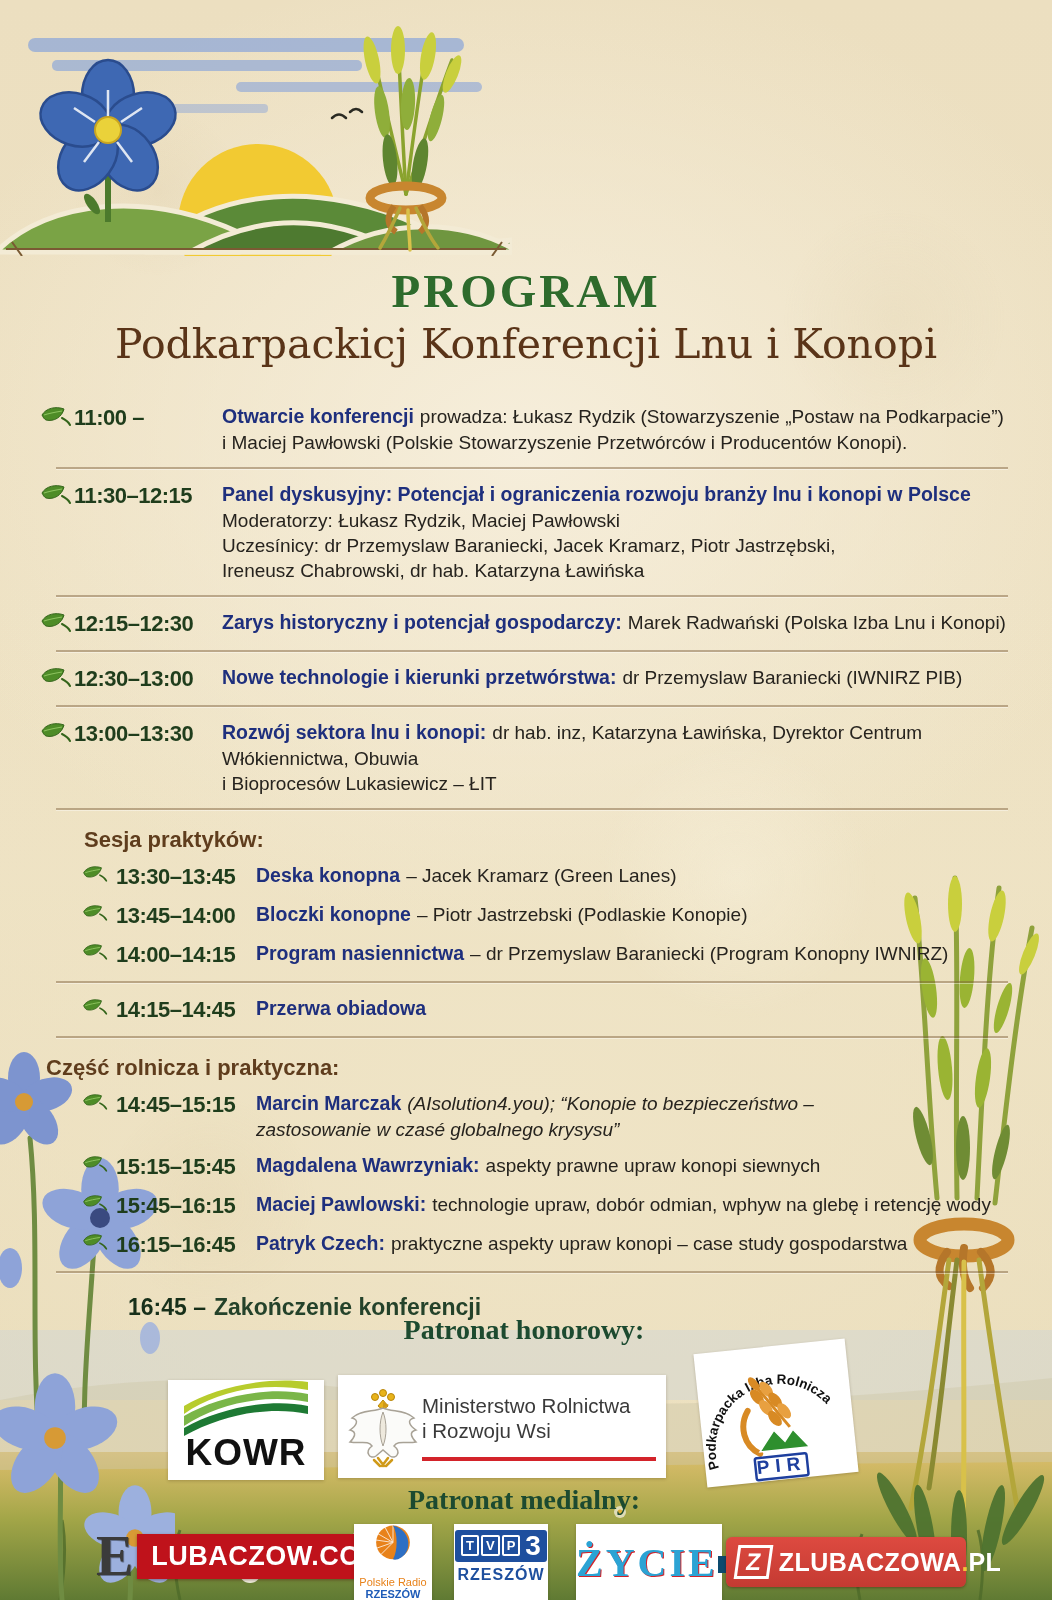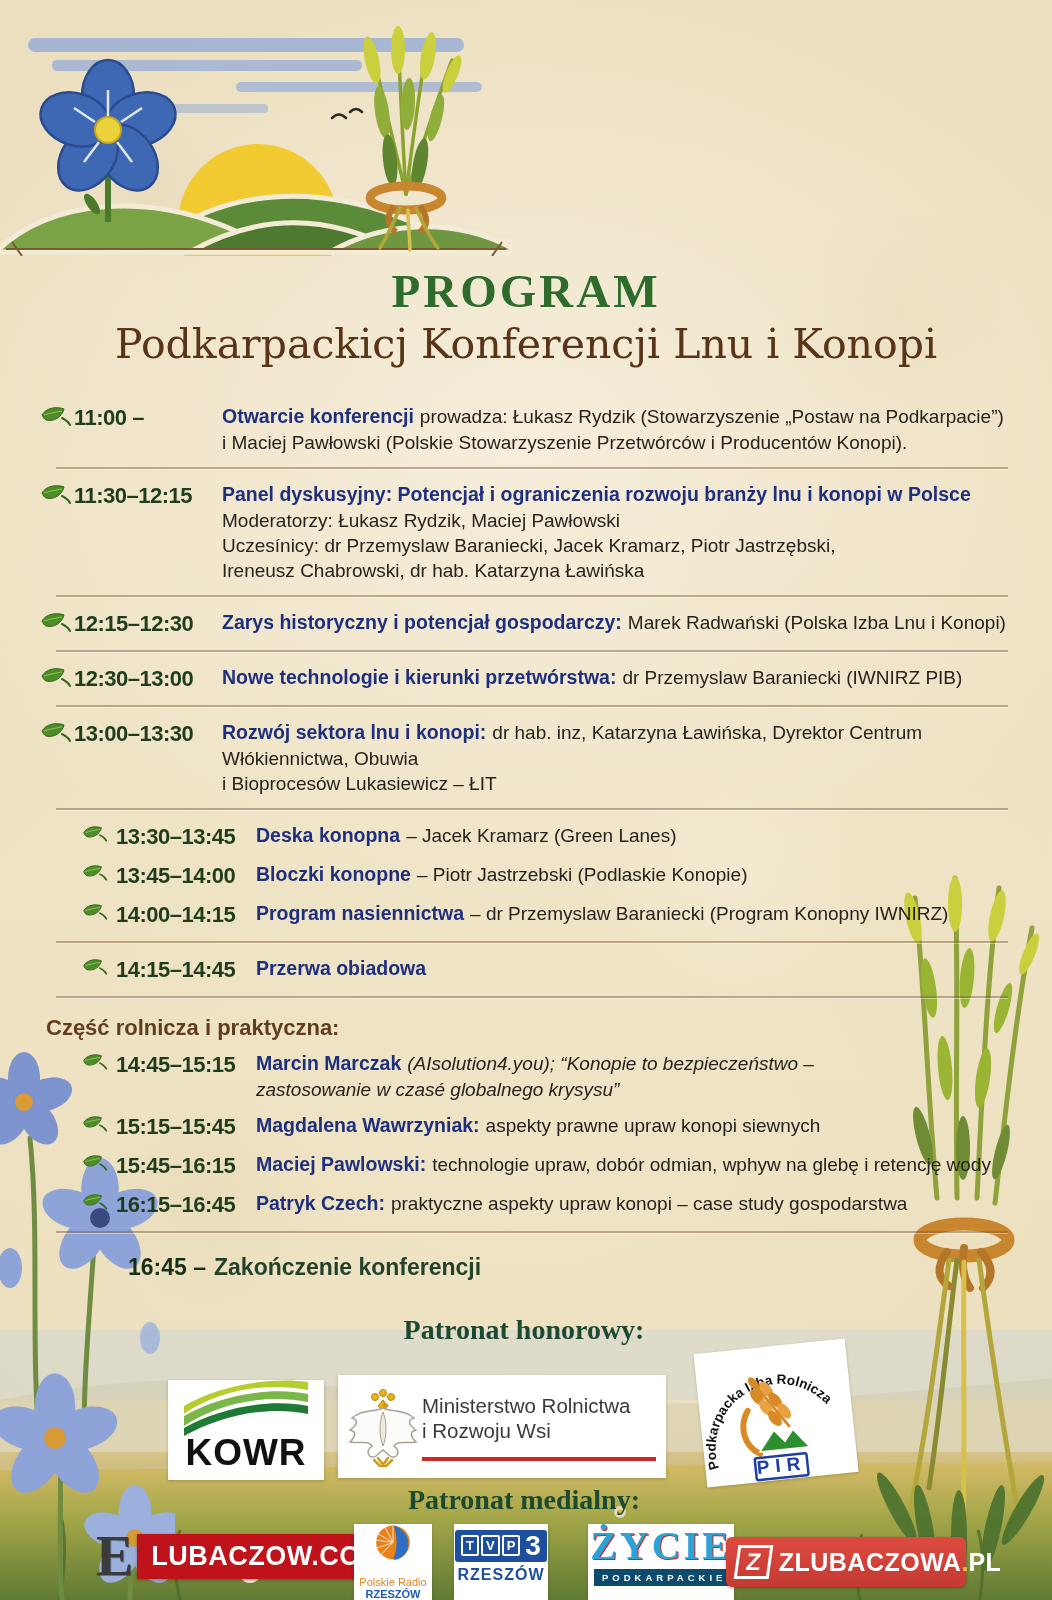--- a/index.html
+++ b/index.html
@@ -66,21 +66,21 @@
     padding:7px 14px;box-shadow:0 1px 3px rgba(60,0,0,.4);}
   .prad{left:354px;top:1524px;width:78px;height:76px;display:flex;flex-direction:column;align-items:center;}
   .prad-l1{font-size:11px;font-weight:normal;color:#e8821a;line-height:1;margin-top:16px;}
   .prad-l2{font-size:11px;font-weight:bold;color:#1e5bb8;line-height:1.1;}
   .tvp{left:454px;top:1524px;width:94px;height:76px;display:flex;flex-direction:column;align-items:center;padding-top:6px;box-sizing:border-box;}
   .tvp-box{background:#1e4f9e;border-radius:3px;display:flex;align-items:center;padding:4px 6px;}
   .tvp-cell{border:2px solid #fff;color:#fff;font-weight:bold;font-size:13px;line-height:1;
     padding:2px 3px;margin-right:2px;border-radius:2px;}
   .tvp-3{color:#fff;font-weight:bold;font-size:28px;line-height:.85;margin-left:3px;}
   .tvp-city{color:#1e4f9e;font-weight:bold;font-size:16px;letter-spacing:1px;margin-top:4px;}
-  .zycie{left:588px;top:1524px;width:146px;height:76px;display:flex;flex-direction:column;align-items:center;justify-content:flex-start;padding-top:2px;box-sizing:border-box;}
+  .zycie{left:576px;top:1524px;width:146px;height:76px;display:flex;align-items:center;justify-content:flex-start;padding-top:2px;box-sizing:border-box;}
   .zycie-word{font-family:"Liberation Serif",serif;font-weight:bold;font-size:40px;line-height:1;
     color:#2ba3d4;letter-spacing:3px;text-shadow:1px 1px 0 #d3232a;}
   .zycie-bar{background:#0c4a6e;color:#fff;font-size:9.5px;font-weight:bold;letter-spacing:4px;
     padding:3px 8px;margin-top:3px;width:118px;text-align:center;}
   .zlub{position:absolute;left:726px;top:1537px;width:240px;height:50px;background:linear-gradient(180deg,#dd4a40,#c43a32);
     border-radius:6px;display:flex;align-items:center;padding:0 10px;box-sizing:border-box;box-shadow:0 1px 3px rgba(60,0,0,.4);}
   .zlub-z{border:3px solid #fff;color:#fff;font-weight:bold;font-size:24px;line-height:1;
     padding:2px 7px;transform:skewX(-8deg);margin-right:8px;}
   .zlub-text{color:#fff;font-weight:bold;font-size:25px;letter-spacing:.5px;}
   .zlub-dot{color:#f3c23a;font-weight:bold;font-size:25px;}
@@ -367,20 +367,21 @@
               <use href="#leafdef"></use>
             </svg></span>
         <span class="time">13:00–13:30</span>
         <div class="body">
             <div><span class="t">Rozwój sektora lnu i konopi:</span><span class="r">dr hab. inz, Katarzyna Ławińska, Dyrektor Centrum Włókiennictwa, Obuwia</span></div>
           <div class="r">i Bioprocesów Lukasiewicz – ŁIT</div>
           </div>
       </div>
       <div class="divider"></div>
 
+      <div class="sect">Sesja praktyków:</div>
 
       <div class="row indent">
         <span class="leaf"><svg width="26" height="17" viewBox="0 0 32 20">
               <use href="#leafdef"></use>
             </svg></span>
         <span class="time">13:30–13:45</span>
         <div class="body">
             <div><span class="t">Deska konopna</span><span class="r">– Jacek Kramarz (Green Lanes)</span></div>
           </div>
       </div>

